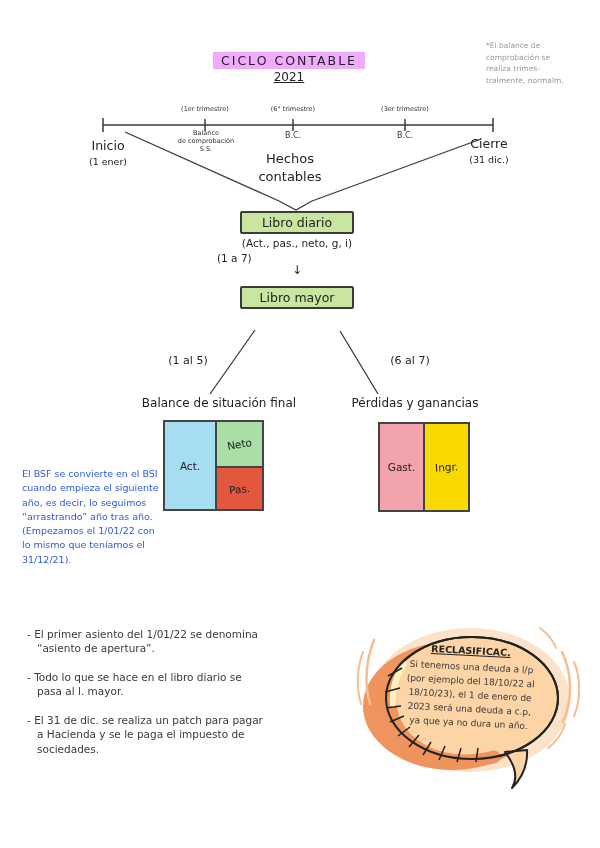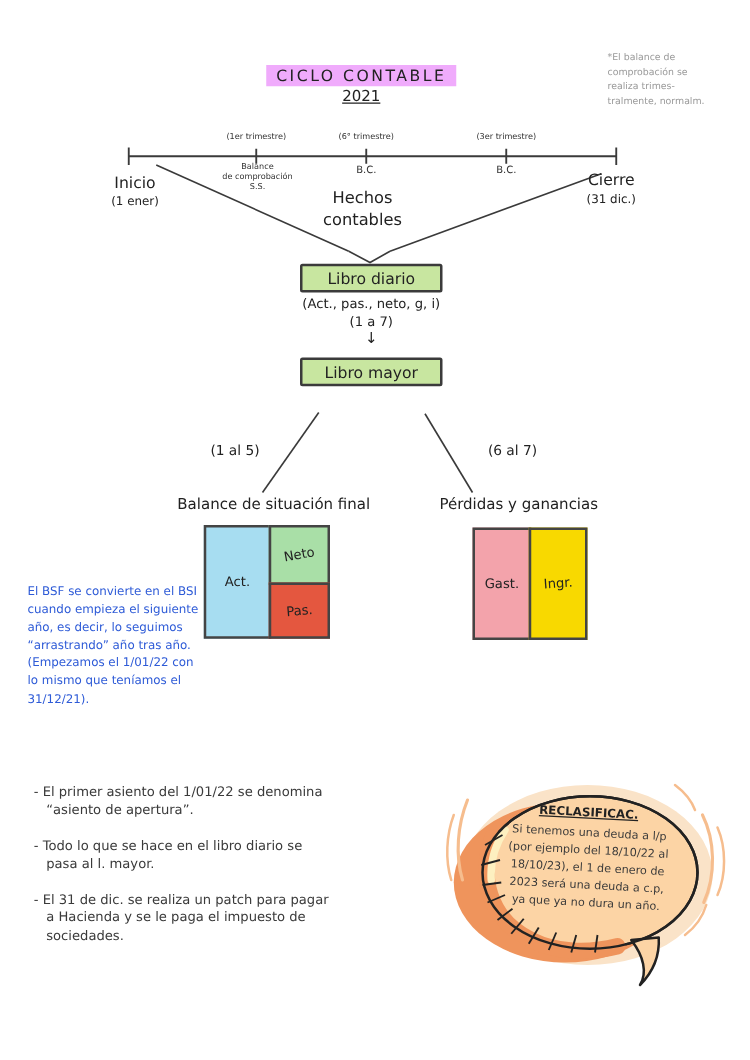--- a/index.html
+++ b/index.html
@@ -27,21 +27,21 @@
   .cierre{left:453px;top:136px;width:72px;text-align:center;font-size:12.5px;color:#222;}
   .cierre-date{left:453px;top:154px;width:72px;text-align:center;font-size:9.5px;color:#222;}
   .hechos{left:238px;top:150px;width:104px;text-align:center;font-size:13px;line-height:1.35;color:#222;}
 
   
   .flowbox{left:240px;width:114px;height:23px;border:2px solid #3b3b3b;border-radius:2px;
     display:flex;align-items:center;justify-content:center;font-size:12.5px;color:#222;box-sizing:border-box;}
   .box1{top:211px;}
   .box2{top:286px;}
   .accounts-note{left:217px;top:237px;width:160px;text-align:center;font-size:10.5px;color:#222;}
-  .range-note{left:217px;top:252px;width:160px;text-align:center;font-size:10.5px;color:#222;}
+  .range-note{left:217px;top:252px;width:160px;font-size:10.5px;color:#222;}
   .down-arrow{left:282px;top:263px;width:30px;text-align:center;font-size:12px;color:#222;}
   .branch-left-label{left:156px;top:354px;width:64px;text-align:center;font-size:11px;color:#222;}
   .branch-right-label{left:378px;top:354px;width:64px;text-align:center;font-size:11px;color:#222;}
 
   
   .bsf-title{left:131px;top:396px;width:176px;text-align:center;font-size:12px;color:#222;}
   .pyg-title{left:341px;top:396px;width:148px;text-align:center;font-size:12px;color:#222;}
 
   
   .acct-box{box-sizing:border-box;}

